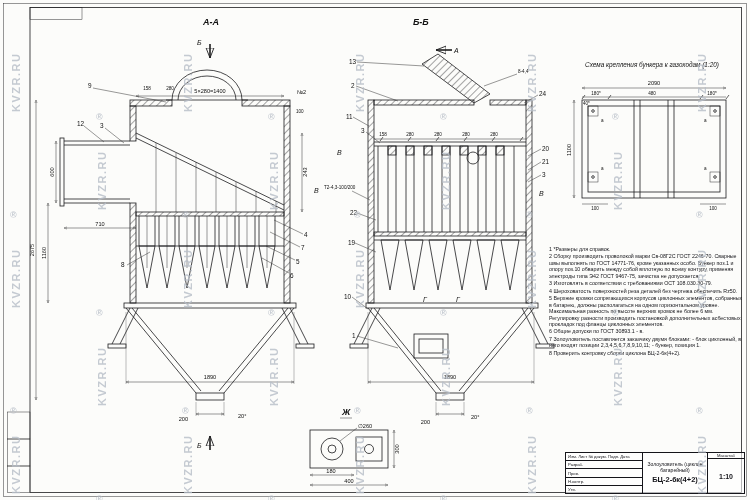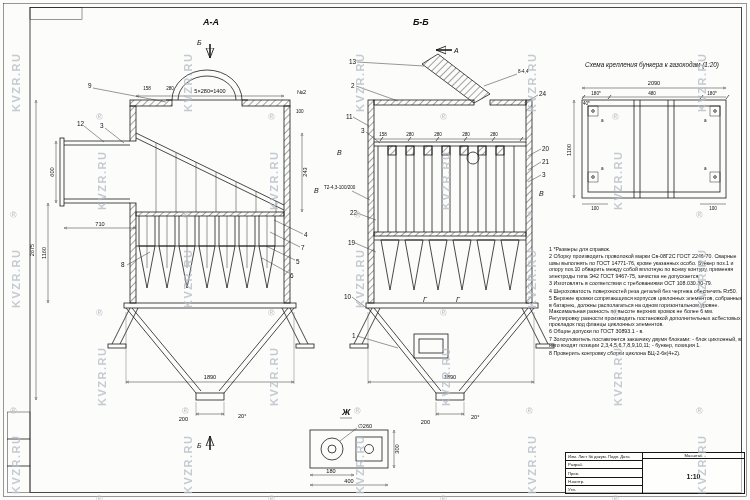--- a/index.html
+++ b/index.html
@@ -387,20 +387,24 @@
 </div>
 
 <div class="stamp">
   <div class="l">
     <div>Изм. Лист  № докум.  Подп.  Дата</div>
     <div>Разраб.</div>
     <div>Пров.</div>
     <div>Н.контр.</div>
     <div>Утв.</div>
   </div>
+  <div class="c">
+    <div class="nm">Золоуловитель (циклон батарейный)</div>
+    <div class="cd">БЦ-2-6к(4+2)</div>
+  </div>
   <div class="r">
     <div class="lab">Масштаб</div>
     <div class="val">1:10</div>
   </div>
 </div>
 
 <div id="wml">
       <span class="wm" style="left: 10px; top: 112px;">KVZR.RU</span>
       <span class="wm wm-r" style="left: 10px; top: 210px;">®</span>
       <span class="wm" style="left: 10px; top: 308px;">KVZR.RU</span>

